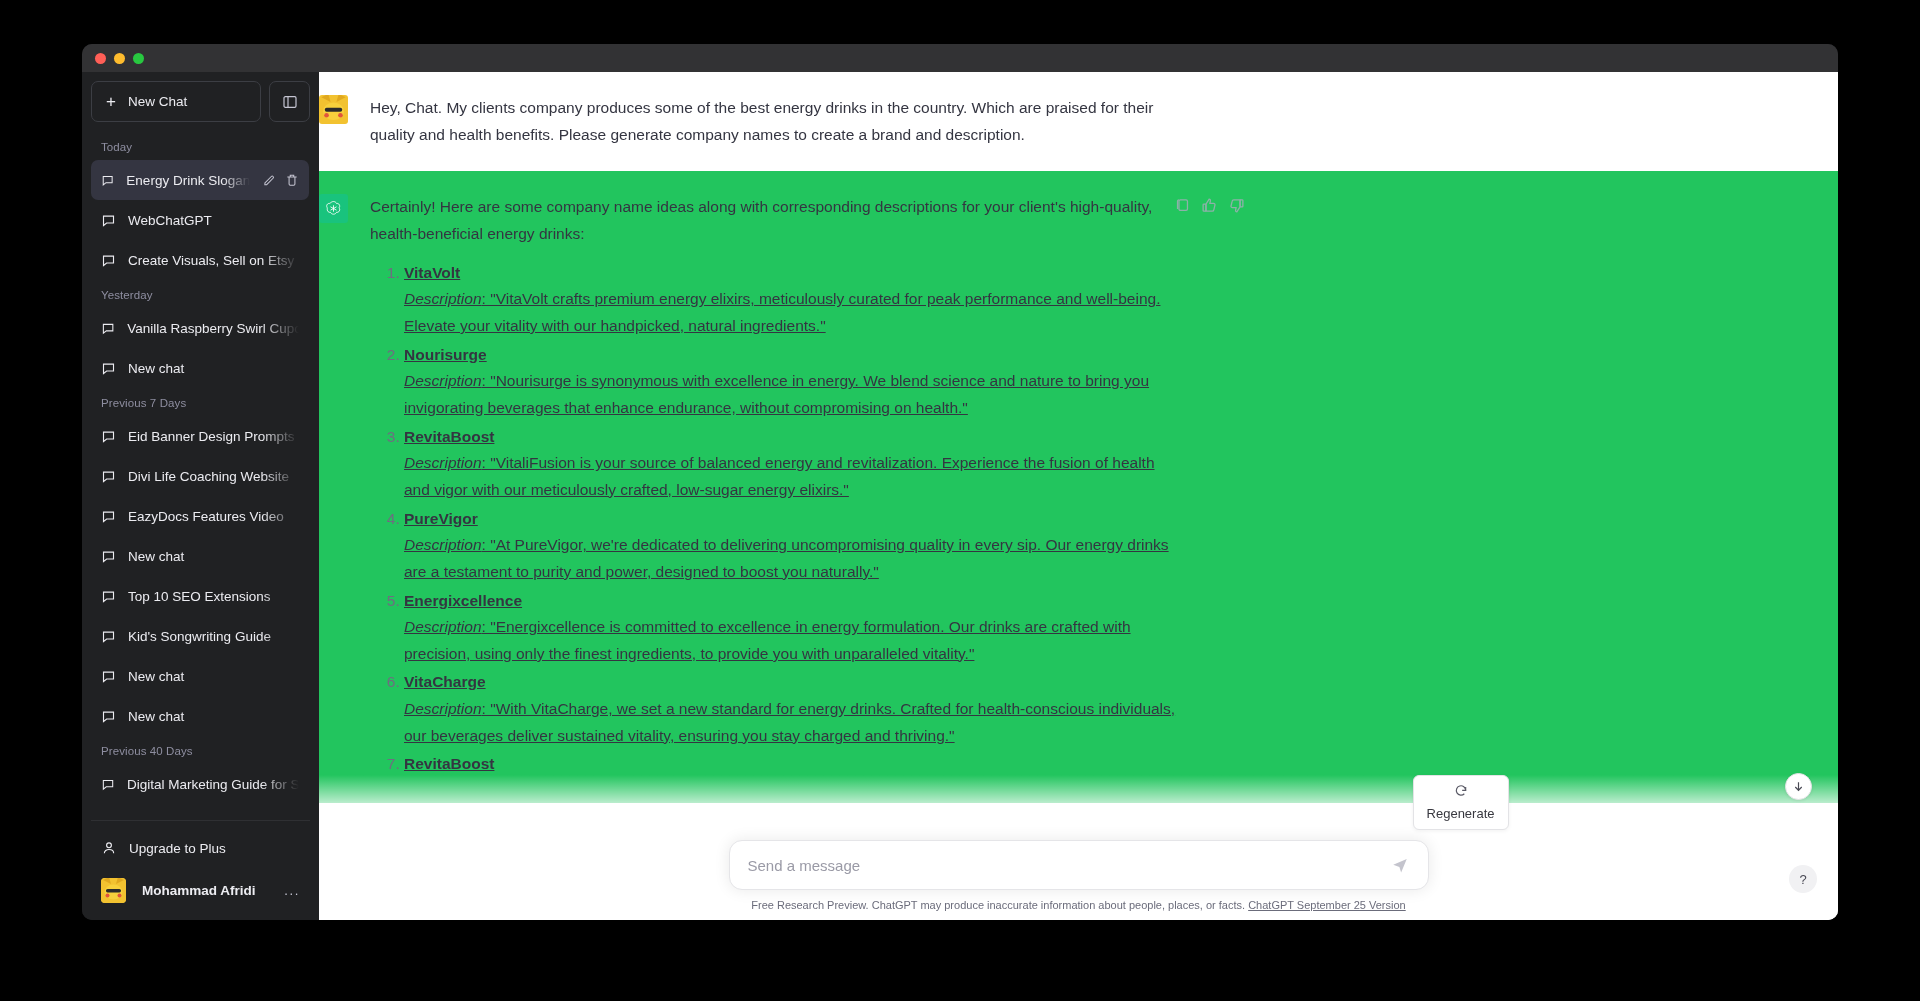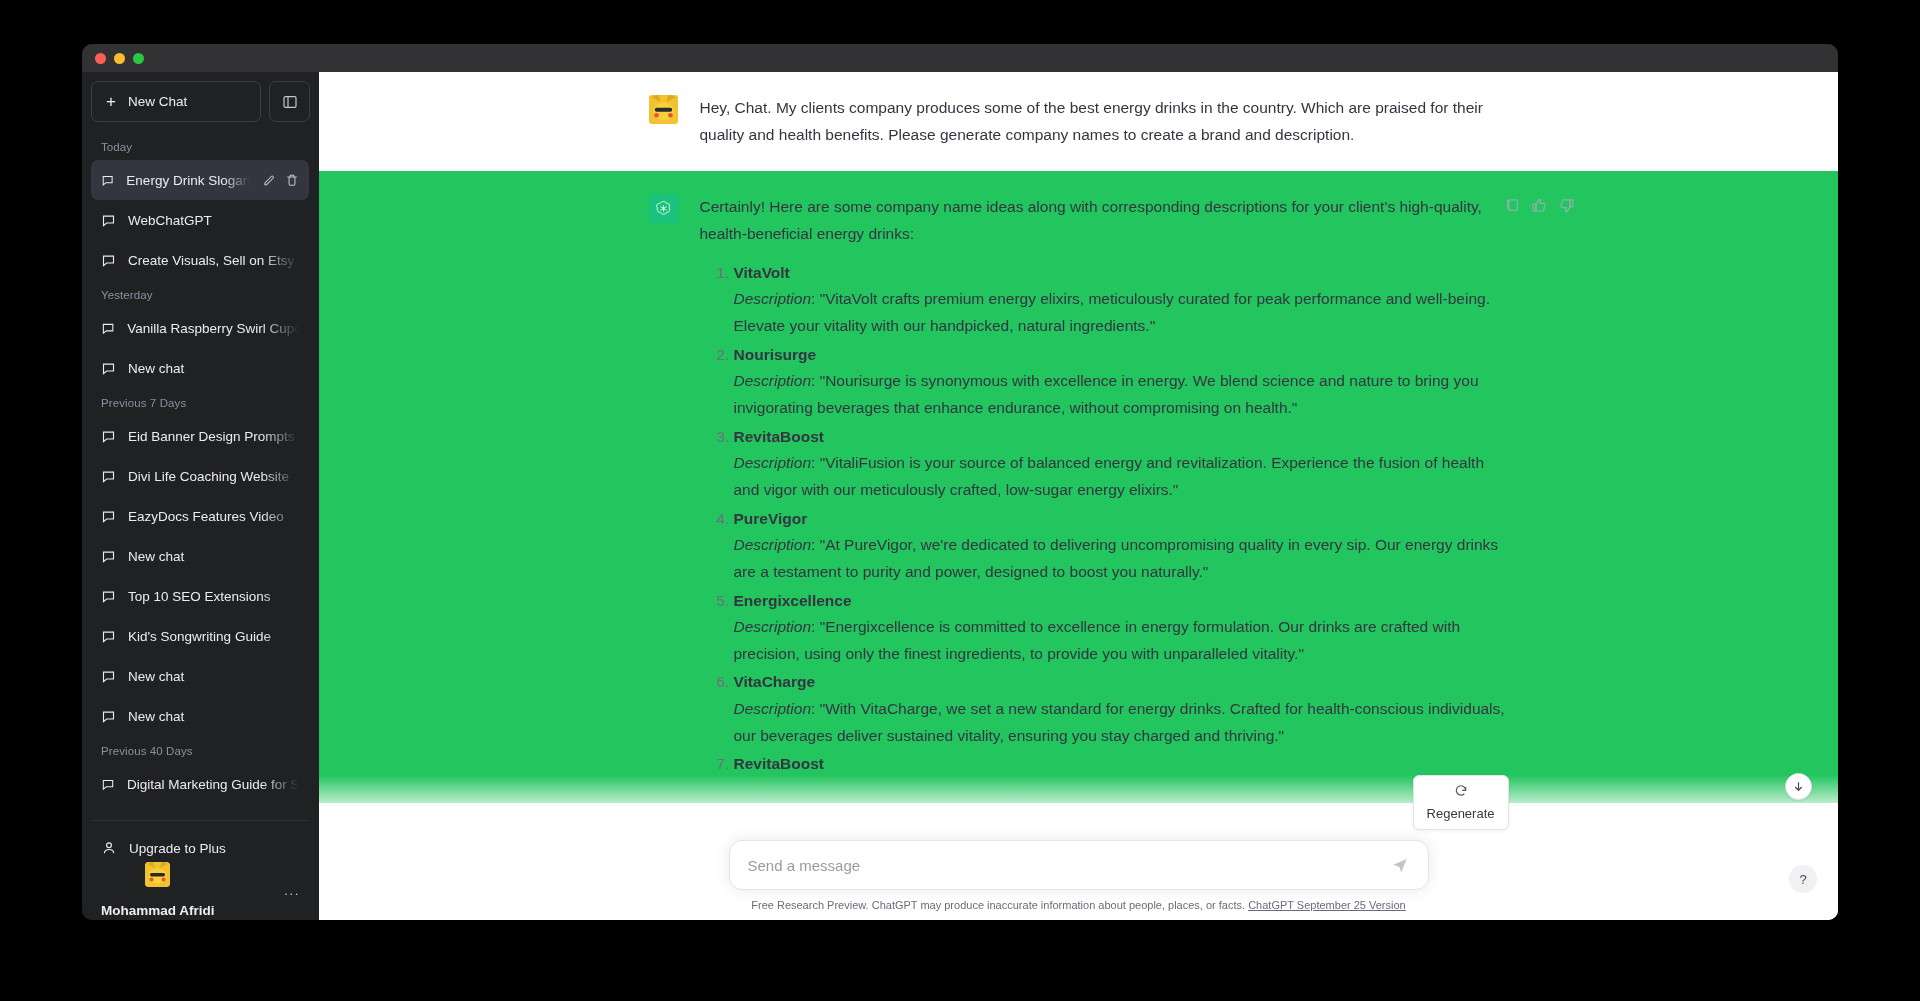--- a/index.html
+++ b/index.html
@@ -119,42 +119,42 @@
     display: flex;
     align-items: center;
     gap: 12px;
     padding: 0 10px;
     border-radius: 7px;
     color: #ececf1;
     font-size: 13.5px;
     cursor: pointer;
   }
   #account-row { justify-content: space-between; }
-  #account-left { display: flex; align-items: center; gap: 16px; flex-direction: column; }
+  #account-left { display: flex; align-items: center; gap: 16px; }
   #avatar {
     width: 25px; height: 25px; border-radius: 4px;
     overflow: hidden; flex: 0 0 25px;
     background: #e9bf3b;
   }
   #account-name { font-weight: bold; font-size: 13.5px; }
   #dots { color: #c5c5d2; letter-spacing: 1.6px; font-size: 13px; }
 
   
   #main {
     flex: 1 1 auto;
     background: #ffffff;
     position: relative;
     display: flex;
     flex-direction: column;
     min-width: 0;
     overflow: hidden;
   }
   #thread { flex: 1 1 auto; overflow: hidden; position: relative; }
 
-  .msg { width: 100%; display: flex; justify-content: center; }
+  .msg { width: 100%; display: flex; }
   .msg.user { background: #ffffff; }
   .msg.assistant { background: #22c55e; }
   .msg-inner {
     width: 100%;
     max-width: 860px;
     display: flex;
     gap: 22px;
     padding: 23px 0 23px 0;
     position: relative;
   }
@@ -171,20 +171,21 @@
     flex: 1 1 auto;
     color: #343541;
     font-size: 15.5px;
     line-height: 1.72;
     min-width: 0;
   }
   .msg-text p { margin: 0; }
   .msg-text ol {
     margin: 12px 0 0 0;
     padding-left: 34px;
+    text-decoration: underline;
   }
   .msg-text ol li { margin-bottom: 2px; }
   .msg-text ol li::marker { color: #6e6e80; }
   .li-name { font-weight: bold; }
   .li-desc { display: block; }
   .li-desc .it { font-style: italic; }
 
   .msg-actions {
     position: absolute;
     right: -66px;

